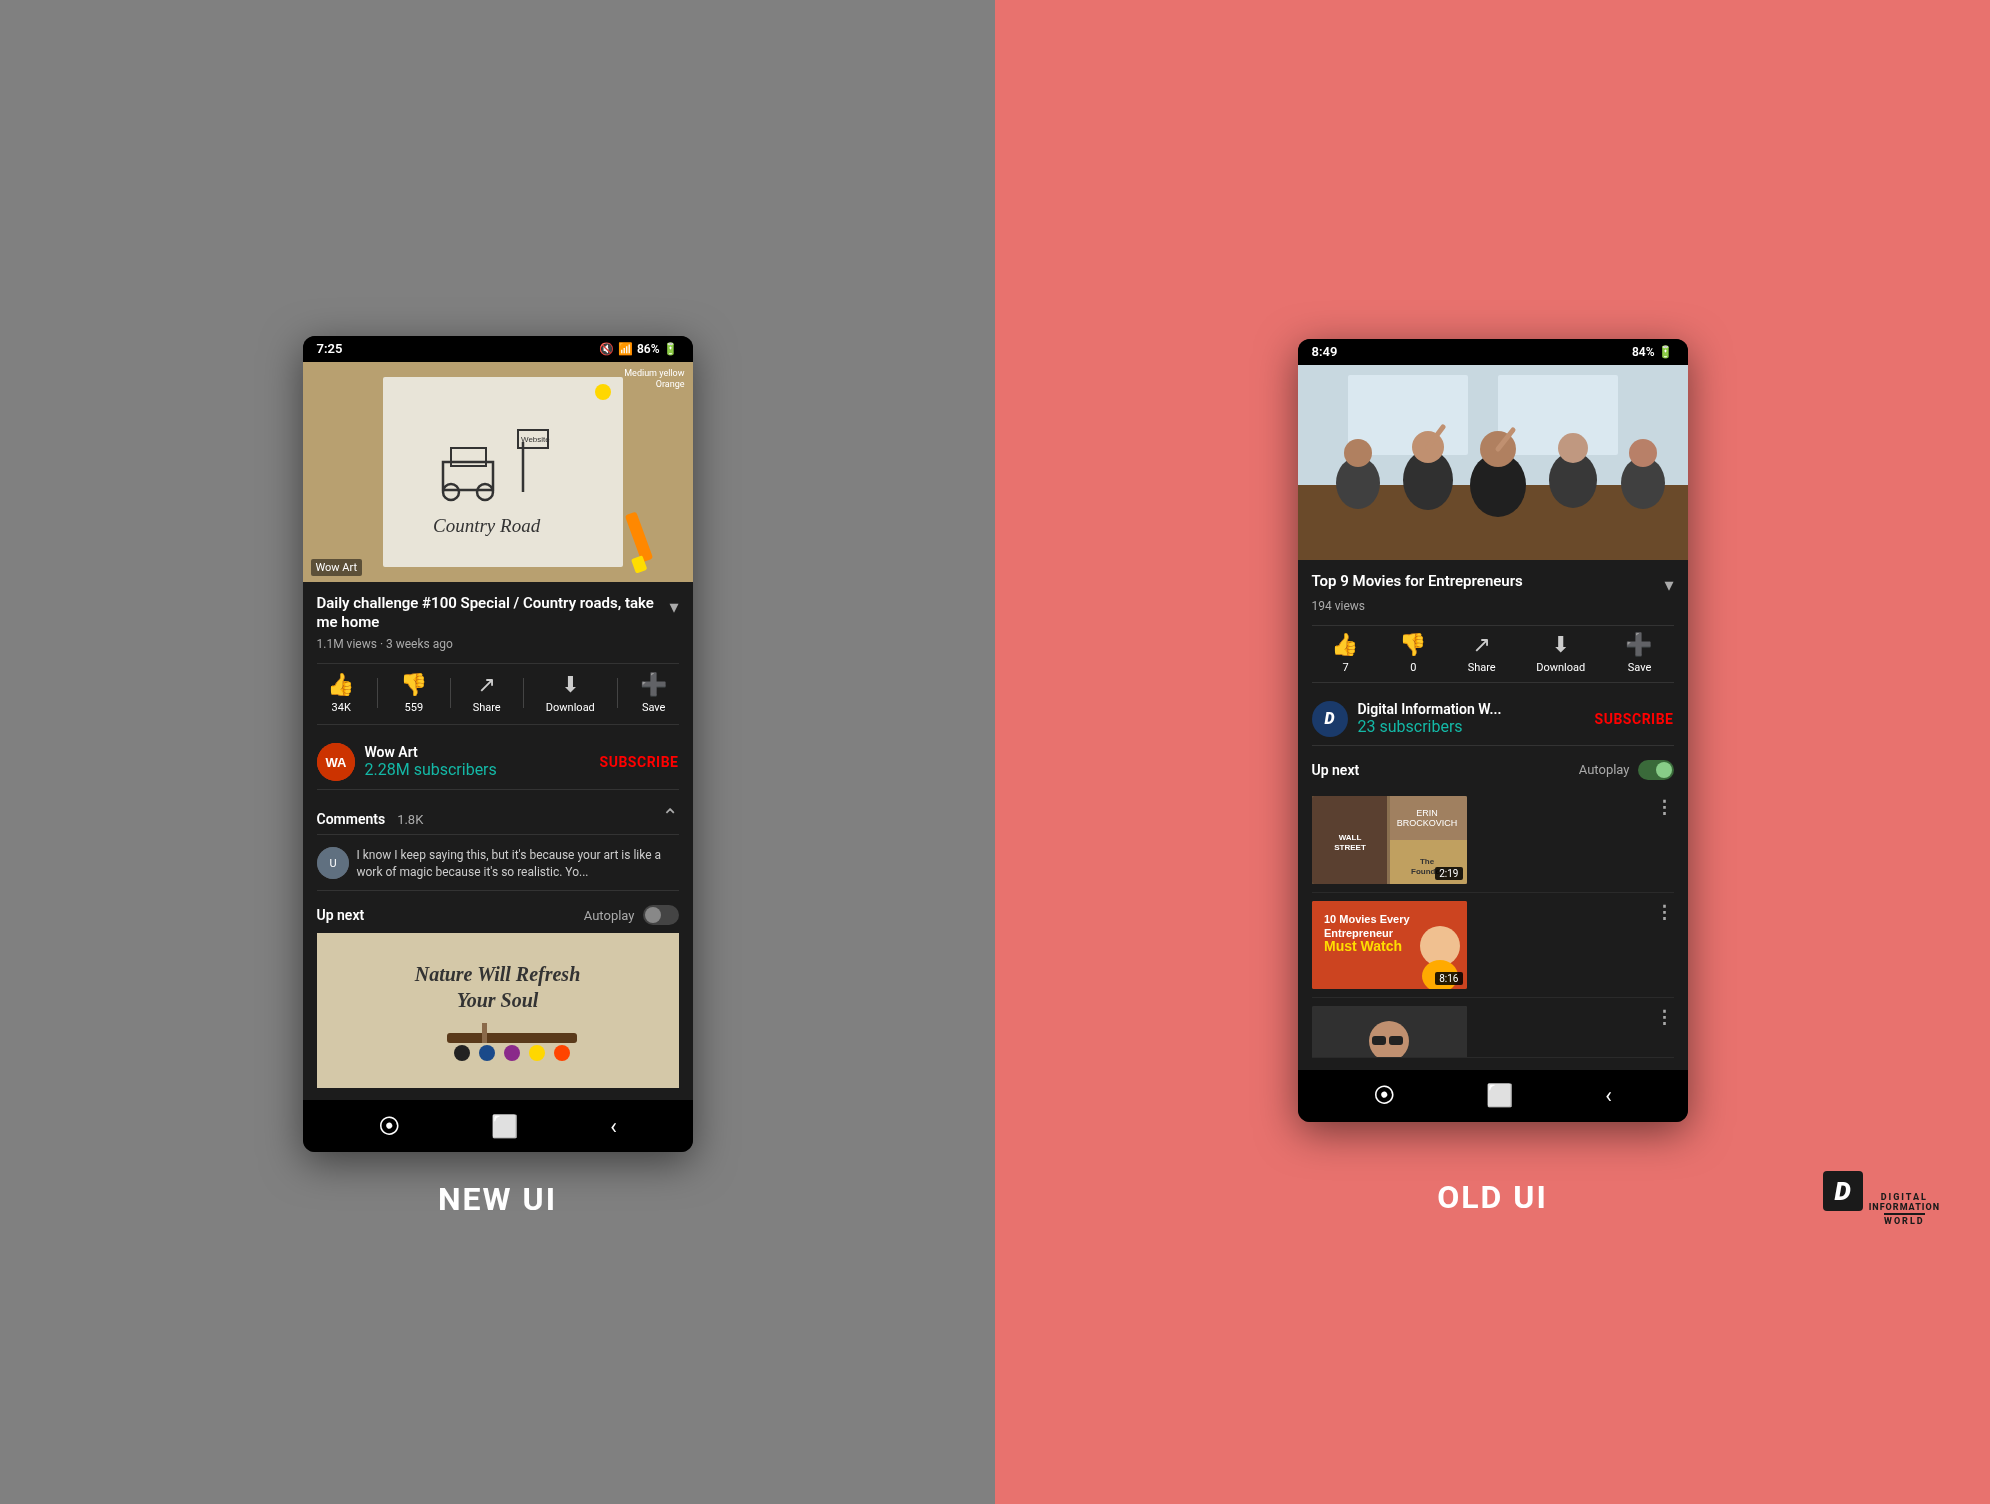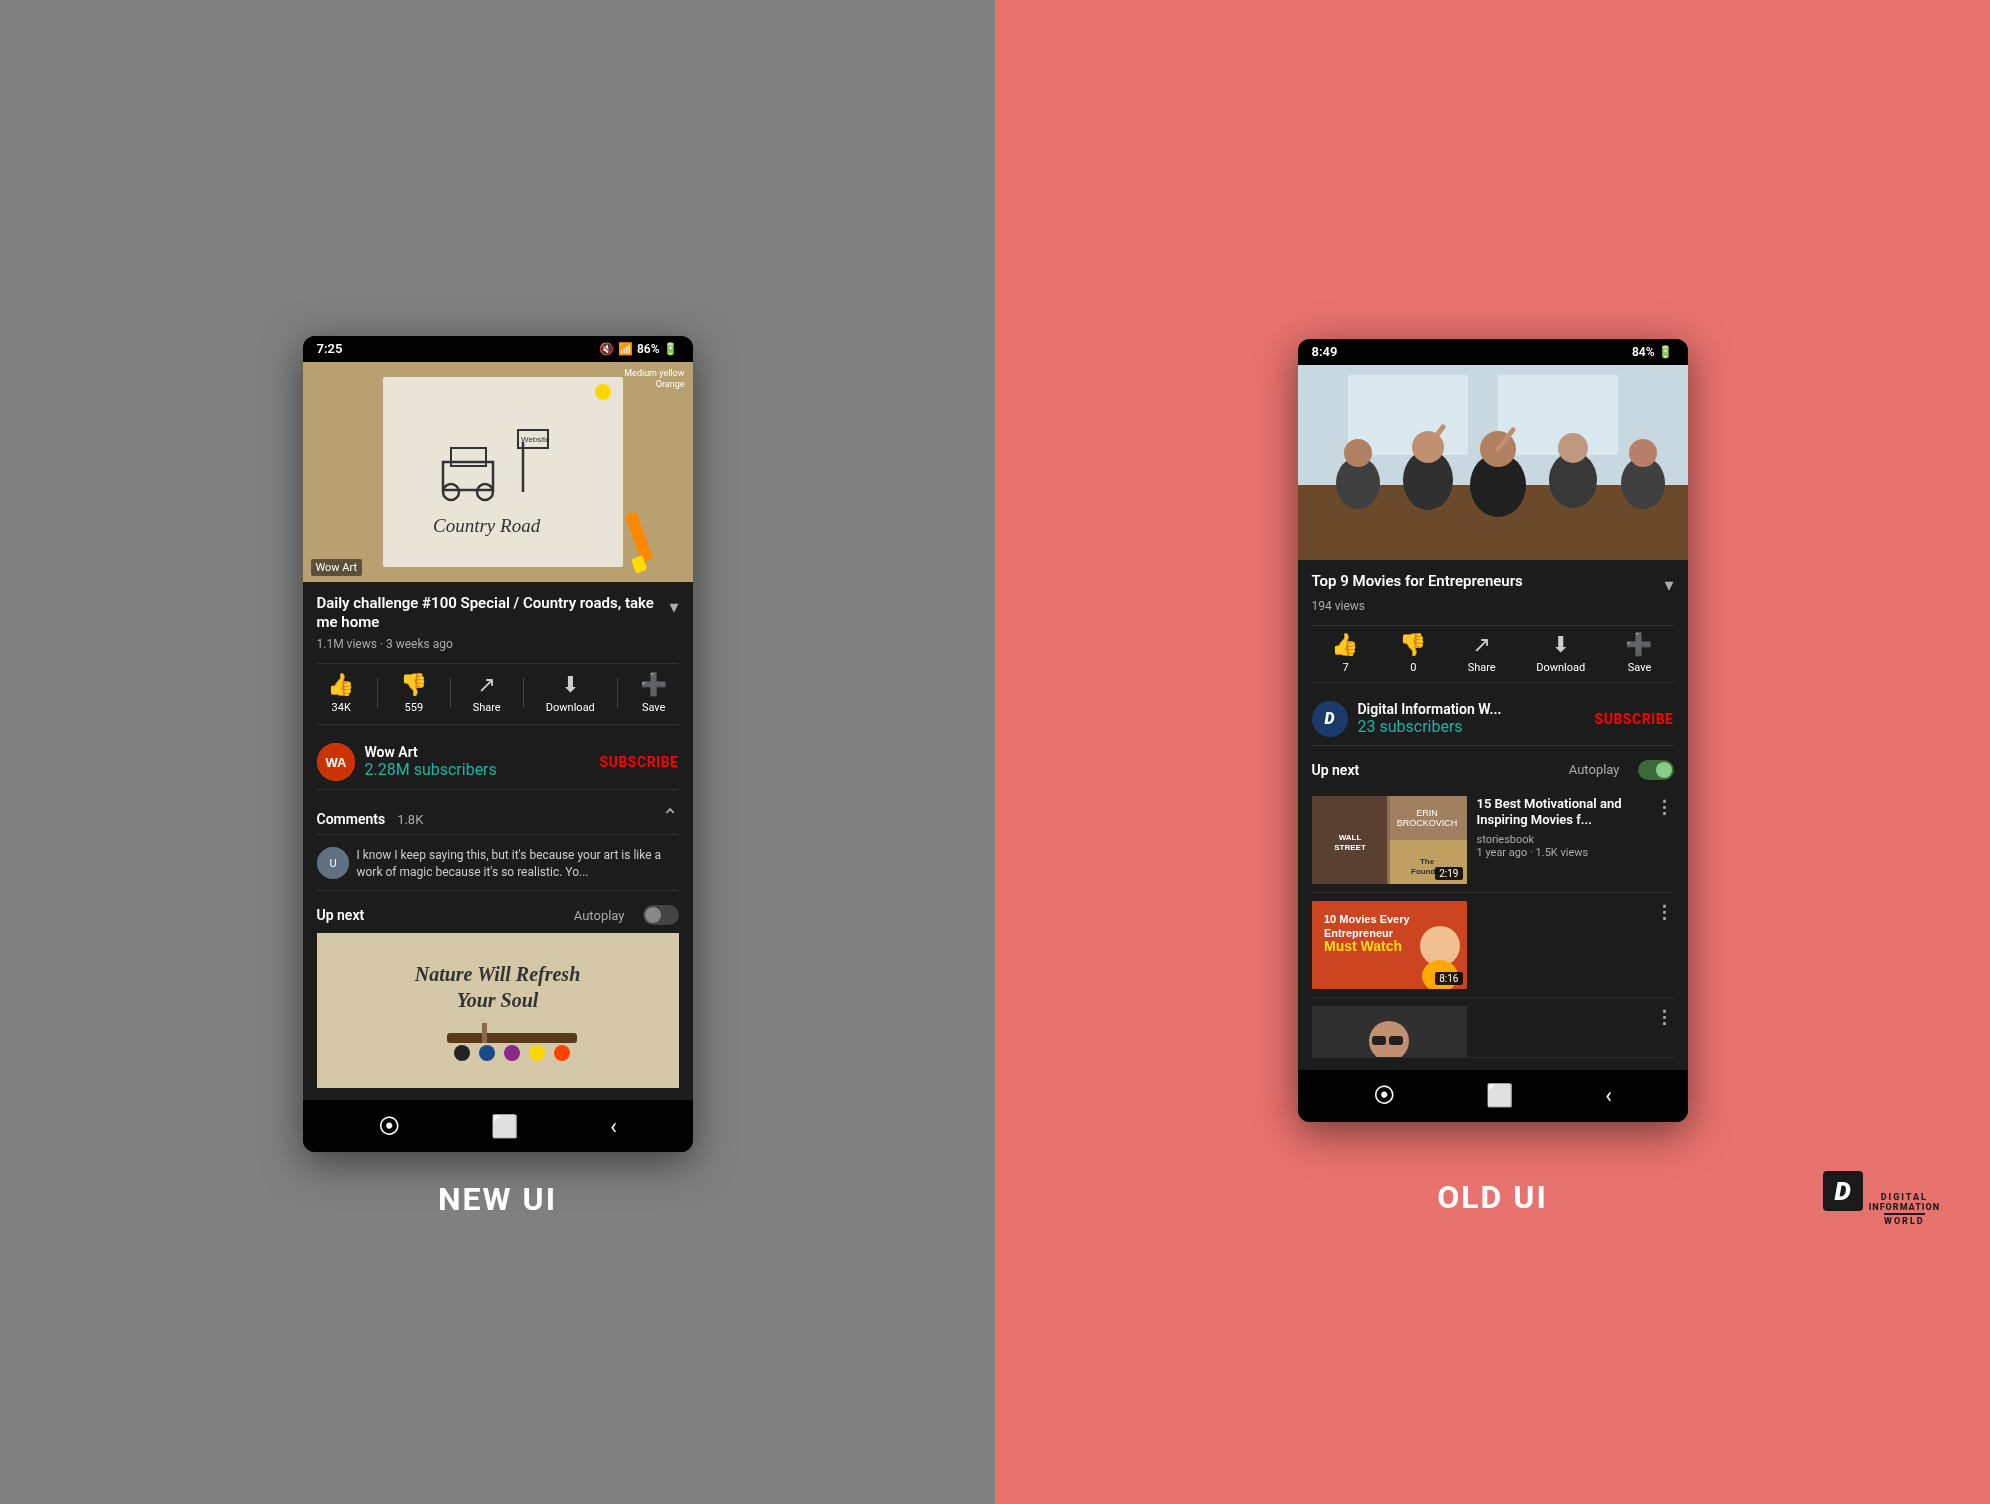--- a/index.html
+++ b/index.html
@@ -250,21 +250,21 @@
       padding: 6px 0 8px;
     }
     .up-next-label {
       color: #fff;
       font-size: 14px;
       font-weight: 600;
     }
     .autoplay-row {
       display: flex;
       align-items: center;
-      gap: 18px;
+      gap: 8px;
     }
     .autoplay-label {
       color: #aaa;
       font-size: 13px;
     }
     .toggle {
       width: 36px;
       height: 20px;
       background: #444;
       border-radius: 10px;
@@ -661,25 +661,20 @@
               <text x="38" y="54" text-anchor="middle" fill="#fff" font-size="8" font-family="Arial" font-weight="bold">STREET</text>
               <text x="115" y="20" text-anchor="middle" fill="#fff" font-size="9" font-family="Arial">ERIN</text>
               <text x="115" y="30" text-anchor="middle" fill="#fff" font-size="9" font-family="Arial">BROCKOVICH</text>
 
               <rect x="78" y="44" width="77" height="44" fill="#c0a060"></rect>
               <text x="115" y="68" text-anchor="middle" fill="#333" font-size="8" font-family="Arial" font-weight="bold">The</text>
               <text x="115" y="78" text-anchor="middle" fill="#333" font-size="8" font-family="Arial" font-weight="bold">Founder</text>
             </svg>
             <div class="rec-duration">2:19</div>
           </div>
-          <div class="rec-info">
-            <div class="rec-title">15 Best Motivational and Inspiring Movies f...</div>
-            <div class="rec-channel">storiesbook</div>
-            <div class="rec-meta">1 year ago · 1.5K views</div>
-          </div>
           <span class="rec-more">⋮</span>
         </div>
 
         <div class="rec-list-item">
           <div class="rec-thumb-small thumb-10movies">
             <svg width="155" height="88" viewBox="0 0 155 88">
               <rect width="155" height="88" fill="#cc4420"></rect>
               <text x="12" y="22" fill="#fff" font-size="11" font-family="Arial" font-weight="bold">10 Movies Every</text>
               <text x="12" y="36" fill="#fff" font-size="11" font-family="Arial" font-weight="bold">Entrepreneur</text>
               <text x="12" y="50" fill="#ffdd00" font-size="14" font-family="Arial" font-weight="900">Must Watch</text>

